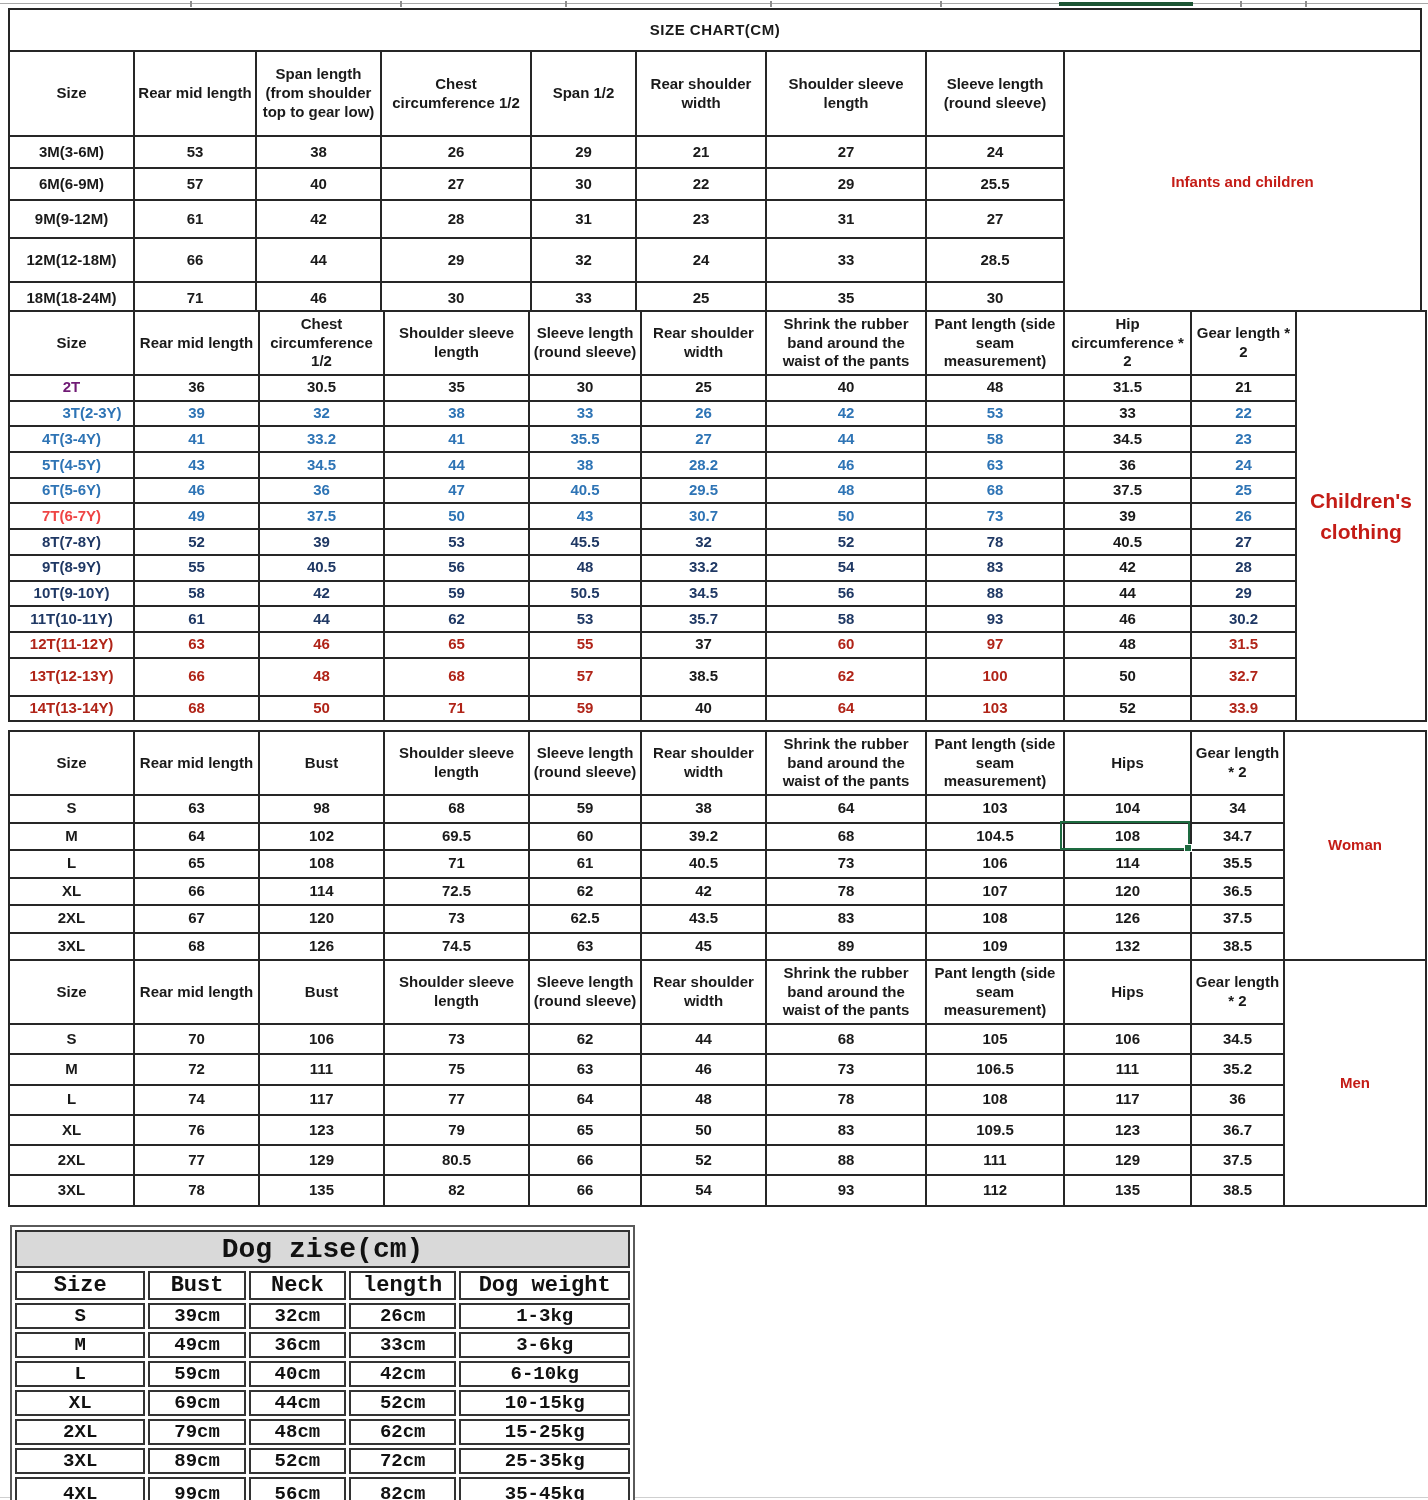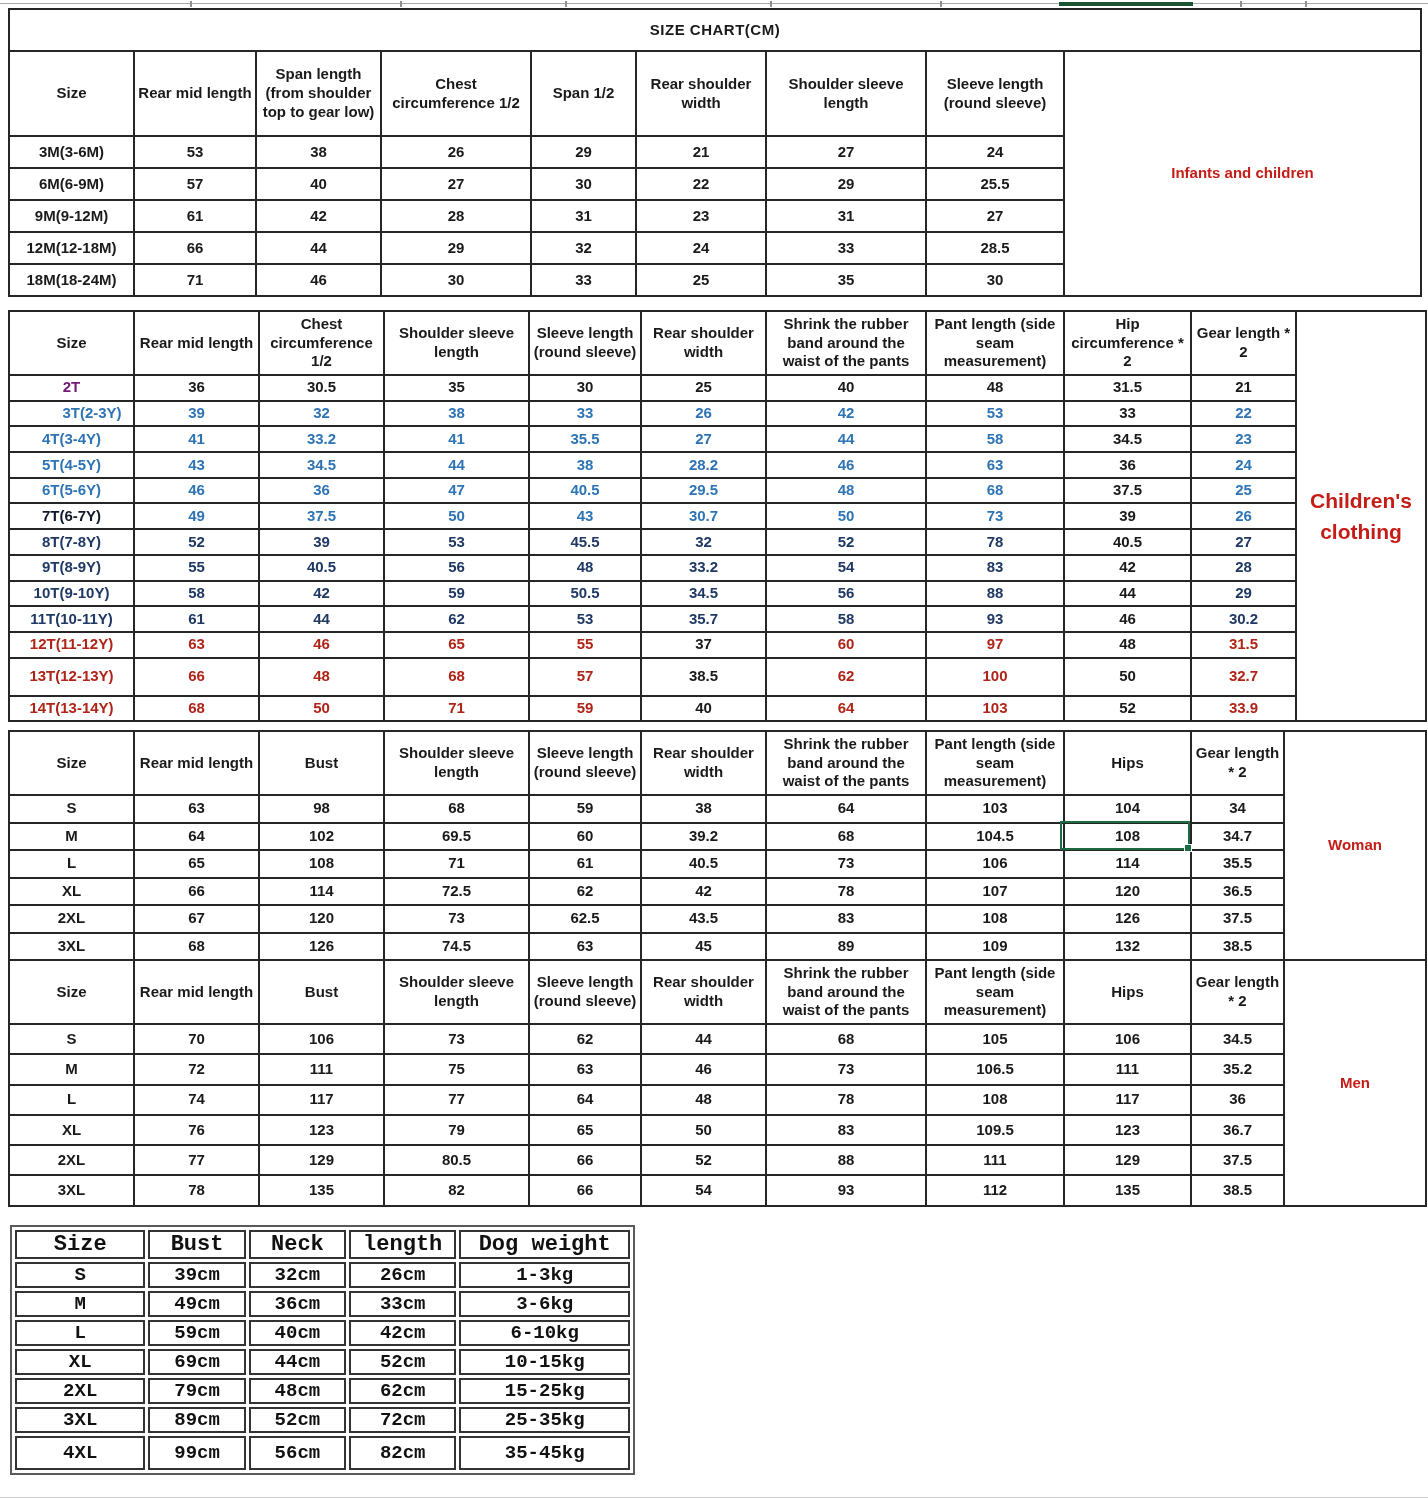--- a/index.html
+++ b/index.html
@@ -96,31 +96,31 @@
         <tr style="height: 32px;">
           <td class="size-cell">6M(6-9M)</td>
           <td class="value-cell">57</td>
           <td class="value-cell">40</td>
           <td class="value-cell">27</td>
           <td class="value-cell">30</td>
           <td class="value-cell">22</td>
           <td class="value-cell">29</td>
           <td class="value-cell">25.5</td>
         </tr>
-        <tr style="height: 32px; margin-left: 40px;">
+        <tr style="height: 38px; margin-left: 40px;">
           <td class="size-cell">9M(9-12M)</td>
           <td class="value-cell">61</td>
           <td class="value-cell">42</td>
           <td class="value-cell">28</td>
           <td class="value-cell">31</td>
           <td class="value-cell">23</td>
           <td class="value-cell">31</td>
           <td class="value-cell">27</td>
         </tr>
-        <tr style="height: 32px;">
+        <tr style="height: 44px;">
           <td class="size-cell">12M(12-18M)</td>
           <td class="value-cell">66</td>
           <td class="value-cell">44</td>
           <td class="value-cell">29</td>
           <td class="value-cell">32</td>
           <td class="value-cell">24</td>
           <td class="value-cell">33</td>
           <td class="value-cell">28.5</td>
         </tr>
         <tr style="height: 32px;">
@@ -220,21 +220,21 @@
           <td class="value-cell" style="color: rgb(46, 116, 181);">36</td>
           <td class="value-cell" style="color: rgb(46, 116, 181);">47</td>
           <td class="value-cell" style="color: rgb(46, 116, 181);">40.5</td>
           <td class="value-cell" style="color: rgb(46, 116, 181);">29.5</td>
           <td class="value-cell" style="color: rgb(46, 116, 181);">48</td>
           <td class="value-cell" style="color: rgb(46, 116, 181);">68</td>
           <td class="value-cell" style="color: rgb(26, 26, 26);">37.5</td>
           <td class="value-cell" style="color: rgb(46, 116, 181);">25</td>
         </tr>
         <tr style="height: 25.7px;">
-          <td class="size-cell" style="color: #0f172a; margin-left: 48px;">7T(6-7Y)</td>
+          <td class="size-cell" style="color: #ef4444; margin-left: 48px;">7T(6-7Y)</td>
           <td class="value-cell" style="color: rgb(46, 116, 181);">49</td>
           <td class="value-cell" style="color: rgb(46, 116, 181);">37.5</td>
           <td class="value-cell" style="color: rgb(46, 116, 181);">50</td>
           <td class="value-cell" style="color: rgb(46, 116, 181);">43</td>
           <td class="value-cell" style="color: rgb(46, 116, 181);">30.7</td>
           <td class="value-cell" style="color: rgb(46, 116, 181);">50</td>
           <td class="value-cell" style="color: rgb(46, 116, 181);">73</td>
           <td class="value-cell" style="color: rgb(26, 26, 26);">39</td>
           <td class="value-cell" style="color: rgb(46, 116, 181);">26</td>
         </tr>
@@ -519,20 +519,23 @@
 
   <table class="dogsheet">
     <colgroup>
       <col style="width:130px">
         <col style="width:97px">
         <col style="width:97px">
         <col style="width:107px">
       <col style="width:170px">
     </colgroup>
     <tbody id="tb-dog">
+        <tr style="height: 38px;">
+          <td class="dog-title-cell" colspan="5" style="background: rgb(217, 217, 217);">Dog zise(cm)</td>
+        </tr>
         <tr style="height: 26px;">
           <td class="dog-head-cell">Size</td>
           <td class="dog-head-cell">Bust</td>
           <td class="dog-head-cell">Neck</td>
           <td class="dog-head-cell">length</td>
           <td class="dog-head-cell">Dog weight</td>
         </tr>
         <tr style="height: 22px;">
           <td class="dog-size-cell">S</td>
           <td class="dog-value-cell">39cm</td>

